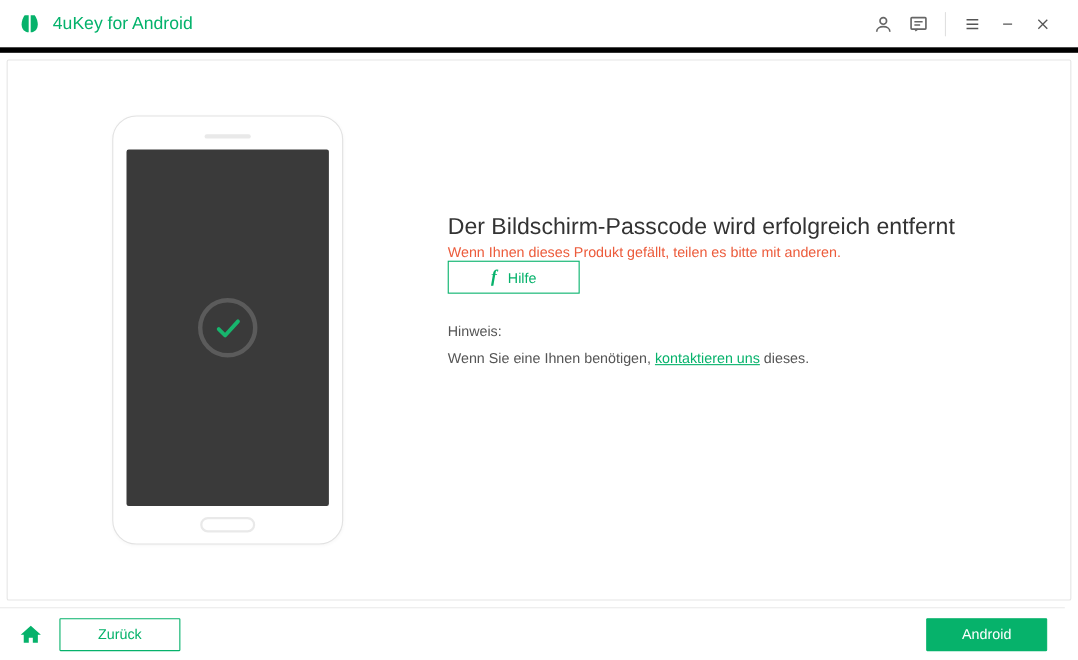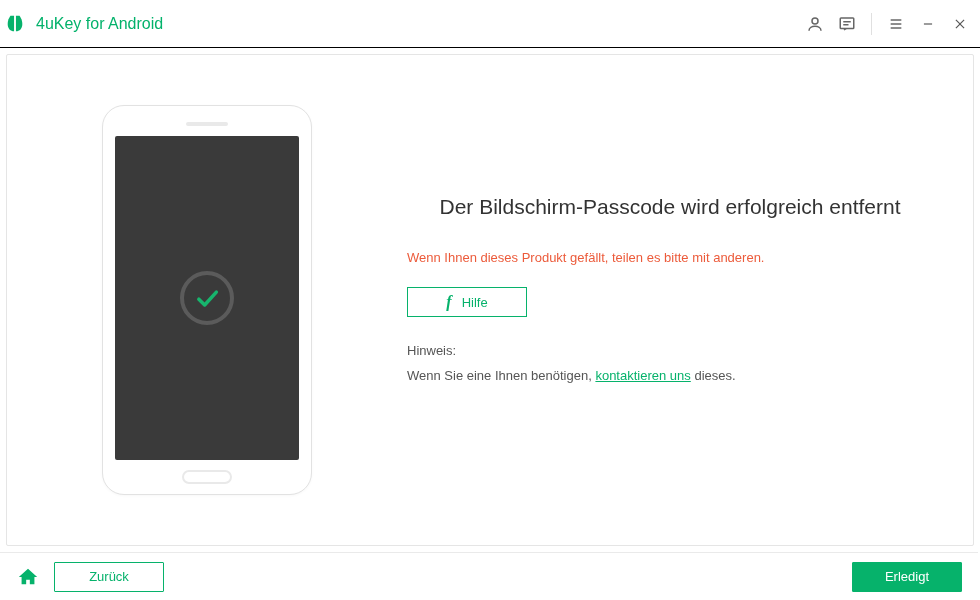--- a/index.html
+++ b/index.html
@@ -1,48 +1,48 @@
 <!DOCTYPE html>
 <html><head>
 <meta charset="utf-8">
 <style>
   * { box-sizing: border-box; margin: 0; padding: 0; }
   html, body { width: 980px; height: 600px; font-family: "Segoe UI", Arial, sans-serif; background: #fff; overflow: hidden; }
 
   
-  .titlebar { height: 48px; display: flex; align-items: center; padding: 0 4px; border-bottom: 1px solid #000000; }
+  .titlebar { height: 48px; display: flex; align-items: center; padding: 0 16px; border-bottom: 5px solid #000000; }
   .titlebar .logo { width: 22px; height: 22px; margin-right: 10px; display: flex; align-items: center; justify-content: center; }
   .titlebar .appname { font-size: 16px; color: #03b26b; font-weight: 500; }
   .titlebar .spacer { flex: 1; }
   .titlebar .ticon { width: 32px; height: 48px; display: flex; align-items: center; justify-content: center; color: #555; cursor: pointer; }
   .titlebar .divider { width: 1px; height: 22px; background: #e0e0e0; margin: 0 8px; }
 
   
   .content { position: absolute; top: 48px; bottom: 48px; left: 0; right: 0; border: 1px solid #e5e5e5; margin: 6px; border-radius: 2px; display: flex; }
 
   
   .phonecol { width: 400px; display: flex; align-items: center; justify-content: center; }
   .phone { width: 210px; height: 390px; border: 1px solid #e2e2e2; border-radius: 22px; background: #fff; display: flex; flex-direction: column; align-items: center; padding: 10px 12px; box-shadow: 0 1px 3px rgba(0,0,0,0.03); }
   .phone .speaker { width: 42px; height: 4px; background: #e9e9e9; border-radius: 3px; margin: 6px 0 10px 0; }
   .phone .screen { flex: 1; width: 100%; background: #3a3a3a; border-radius: 2px; display: flex; align-items: center; justify-content: center; }
   .phone .checkcircle { width: 54px; height: 54px; border-radius: 50%; border: 4px solid #5b5b5b; display: flex; align-items: center; justify-content: center; }
   .phone .homebtn { width: 50px; height: 14px; border: 2px solid #e9e9e9; border-radius: 10px; margin-top: 10px; }
 
   
   .textcol { flex: 1; padding: 140px 40px 0 0; }
-  .headline { font-size: 21px; color: #333; margin-bottom: 31px; text-align: center; }
-  .subline { font-size: 13px; color: #ec5b3b; margin-bottom: 22px; }
+  .headline { font-size: 21px; color: #333; margin-bottom: 3px; }
+  .subline { font-size: 13px; color: #ec5b3b; }
   .sharebtn { display: inline-flex; align-items: center; justify-content: center; gap: 10px; width: 120px; height: 30px; border: 1px solid #06b26b; color: #06b26b; font-size: 13px; background: #fff; cursor: pointer; }
   .sharebtn .f { font-family: Georgia, serif; font-style: italic; font-weight: bold; font-size: 16px; }
   .note-label { font-size: 13px; color: #555; margin-top: 26px; margin-bottom: 10px; }
   .note-text { font-size: 13px; color: #555; }
   .note-text a { color: #06b26b; text-decoration: underline; cursor: pointer; }
 
   
-  .footer { position: absolute; bottom: 0; left: 0; right: 2px; height: 48px; display: flex; align-items: center; padding: 0 16px; border-top: 1px solid #eaeaea; gap: 14px; }
+  .footer { position: absolute; bottom: 0; left: 0; right: 12px; height: 48px; display: flex; align-items: center; padding: 0 16px; border-top: 1px solid #eaeaea; gap: 14px; }
   .homeicon { width: 24px; height: 24px; display: flex; align-items: center; justify-content: center; cursor: pointer; }
   .btn { height: 30px; min-width: 110px; display: inline-flex; align-items: center; justify-content: center; font-size: 13px; cursor: pointer; border-radius: 1px; }
   .btn-outline { border: 1px solid #06b26b; color: #06b26b; background: #fff; }
   .btn-fill { background: #06b26b; color: #fff; border: 1px solid #06b26b; }
   .footer .spacer { flex: 1; }
 </style>
 </head>
 <body>
 
 <div class="titlebar">
@@ -122,15 +122,15 @@
   <div class="homeicon">
     <svg width="22" height="22" viewBox="0 0 24 24" fill="#06b26b">
         <path d="M12 3 L2 12 H5 V20 H10 V15 H14 V20 H19 V12 H22 Z"></path>
       </svg>
   </div>
   <div class="btn btn-outline">
     <span>Zurück</span>
   </div>
   <div class="spacer"></div>
   <div class="btn btn-fill">
-    <span>Erledigt</span>
+    <span>Android</span>
   </div>
 </div>
 
 </body></html>

